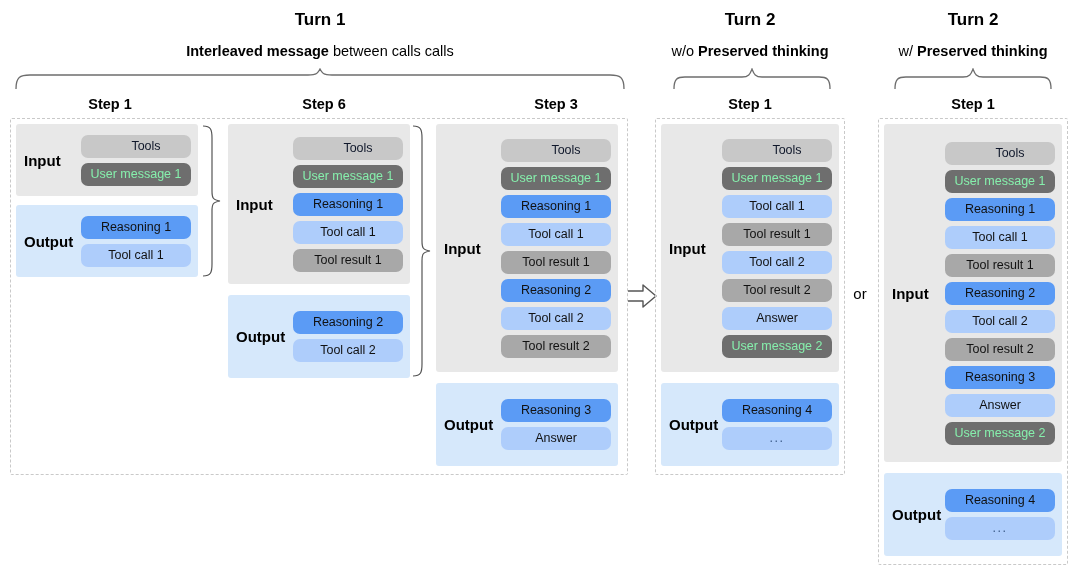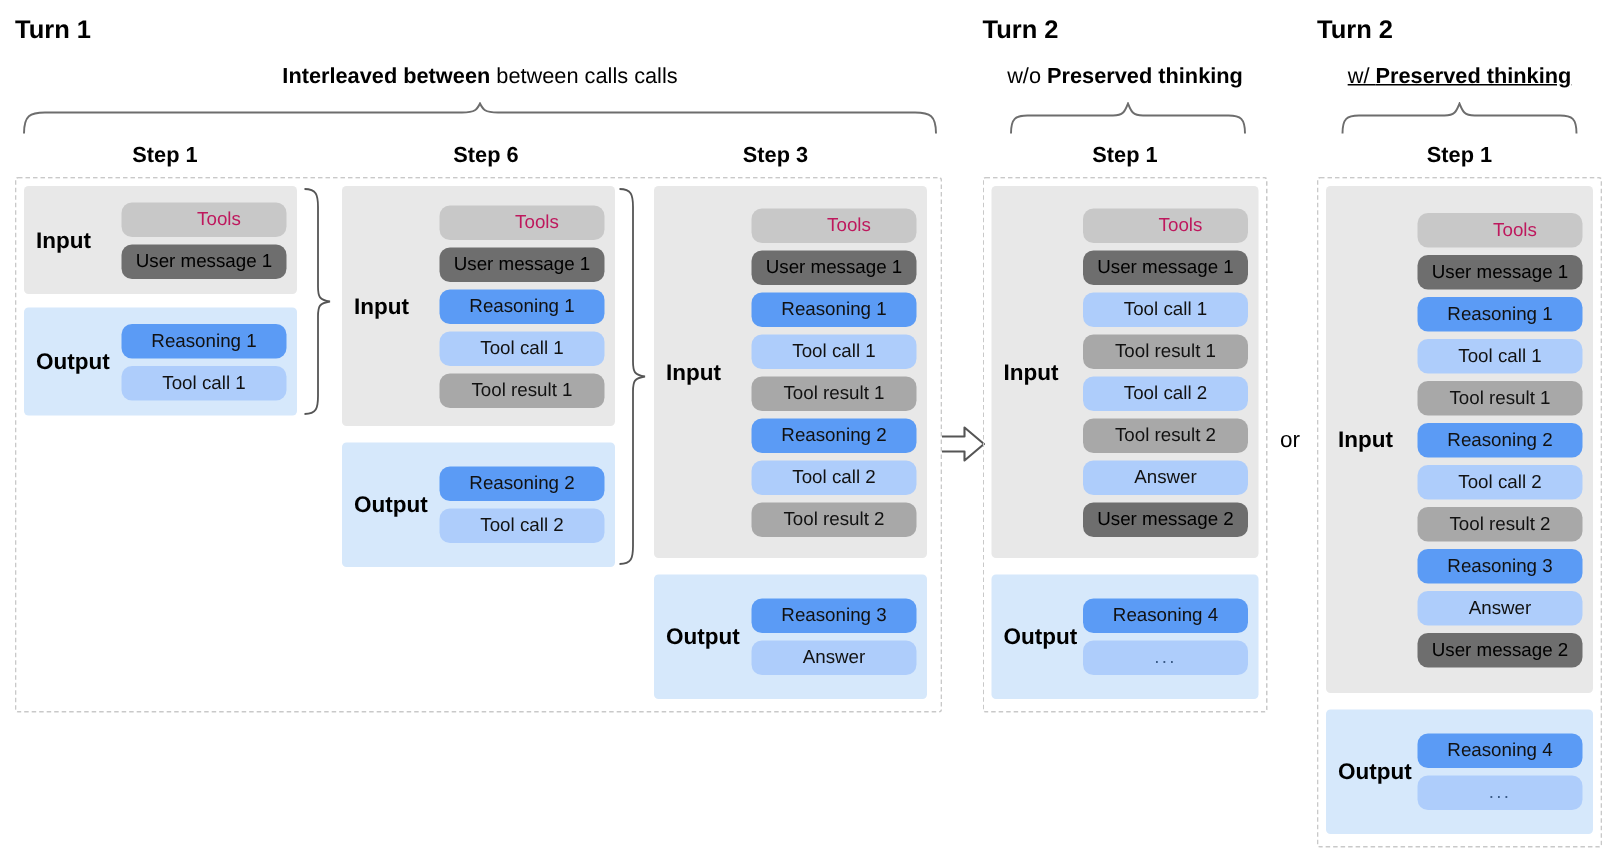--- a/index.html
+++ b/index.html
@@ -17,21 +17,21 @@
     overflow: hidden;
   }
 
   
   .abs { position: absolute; box-sizing: border-box; }
 
   
   .turn-title {
     font-size: 17px;
     font-weight: bold;
-    text-align: left;
+    text-align: center;
     line-height: 20px;
     white-space: nowrap;
   }
   .turn-sub {
     font-size: 14.5px;
     text-align: center;
     line-height: 18px;
     white-space: nowrap;
   }
   .turn-sub b { font-weight: bold; }
@@ -91,22 +91,22 @@
     line-height: 13px;
     text-align: center;
     height: 23px;
     display: flex;
     align-items: center;
     justify-content: center;
     box-sizing: border-box;
     white-space: nowrap;
     color: #111111;
   }
-  .pill.tools        { background: #c8c8c8; color:#be185d;padding-left:20px; }
-  .pill.user         { background: #6e6e6e; color: #000000; }
+  .pill.tools        { background: #c8c8c8; color:#0f172a;padding-left:20px; }
+  .pill.user         { background: #6e6e6e; color: #86efac; }
   .pill.result       { background: #a8a8a8; color:#111; }
   .pill.reasoning    { background: #5b9bf5; color:#111; }
   .pill.toolcall     { background: #aecdfb; color:#111; }
   .pill.answer       { background: #aecdfb; color:#111; }
   .pill.ellipsis     { background: #aecdfb; color:#3a5a86; letter-spacing: 1.5px; }
 
   
   .vbrace { position: absolute; }
   .vbrace svg { display: block; }
 
@@ -122,32 +122,32 @@
     text-align: center;
     white-space: nowrap;
   }
 </style>
 </head>
 <body>
 
 <div class="abs turn-title" style="left:10px; top:10px; width:620px;">Turn 1</div>
 
 <div class="abs turn-sub" style="left:10px; top:42px; width:620px;">
-  <span></span><b>Interleaved between</b><span> between calls calls</span>
+  <span></span><b>Interleaved message</b><span> between calls calls</span>
 </div>
 
 <div class="hbrace" style="left:14px; top:68px;">
   <svg width="612" height="22" viewBox="0 0 612 22">
     <path d="M2 21 C2 9, 6 7, 16 7 L294 7 C303 7, 304 5, 306 1 C308 5, 309 7, 318 7 L596 7 C606 7, 610 9, 610 21" fill="none" stroke="#6d6d6d" stroke-width="1.3"></path>
   </svg>
 </div>
 
 <div class="abs step-label" style="left:14px; top:96px; width:192px;">Step 1</div>
 <div class="abs step-label" style="left:228px; top:96px; width:192px;">Step 6</div>
-<div class="abs step-label" style="left:421px; top:96px; width:192px;">Step 3</div>
+<div class="abs step-label" style="left:460px; top:96px; width:192px;">Step 3</div>
 
 <div class="abs turn-box" style="left:10px; top:118px; width:618px; height:357px;"></div>
 
 <div class="io input" style="left:16px; top:124px; width:182px; height:72px;">
   <div class="io-label">Input</div>
   <div class="io-stack">
     <div class="pill tools" style="width:110px;">Tools</div>
     <div class="pill user" style="width:110px;">User message 1</div>
   </div>
 </div>
@@ -250,21 +250,21 @@
   <div class="io-stack">
     <div class="pill reasoning" style="width:110px;">Reasoning 4</div>
     <div class="pill ellipsis" style="width:110px;">...</div>
   </div>
 </div>
 
 <div class="or-text" style="left:848px; top:285px; width:24px;">or</div>
 
 <div class="abs turn-title" style="left:878px; top:10px; width:190px;">Turn 2</div>
 
-<div class="abs turn-sub" style="left:873px; top:42px; width:200px;text-decoration:underline;">
+<div class="abs turn-sub" style="left:873px; top:42px; width:200px;">
   <span>w/ </span><b>Preserved thinking</b><span></span>
 </div>
 
 <div class="hbrace" style="left:893px; top:68px;">
   <svg width="160" height="22" viewBox="0 0 160 22">
     <path d="M2 21 C2 11, 5 9, 13 9 L70 9 C77 9, 78 6, 80 1 C82 6, 83 9, 90 9 L147 9 C155 9, 158 11, 158 21" fill="none" stroke="#6d6d6d" stroke-width="1.3"></path>
   </svg>
 </div>
 
 <div class="abs step-label" style="left:878px; top:96px; width:190px;">Step 1</div>

